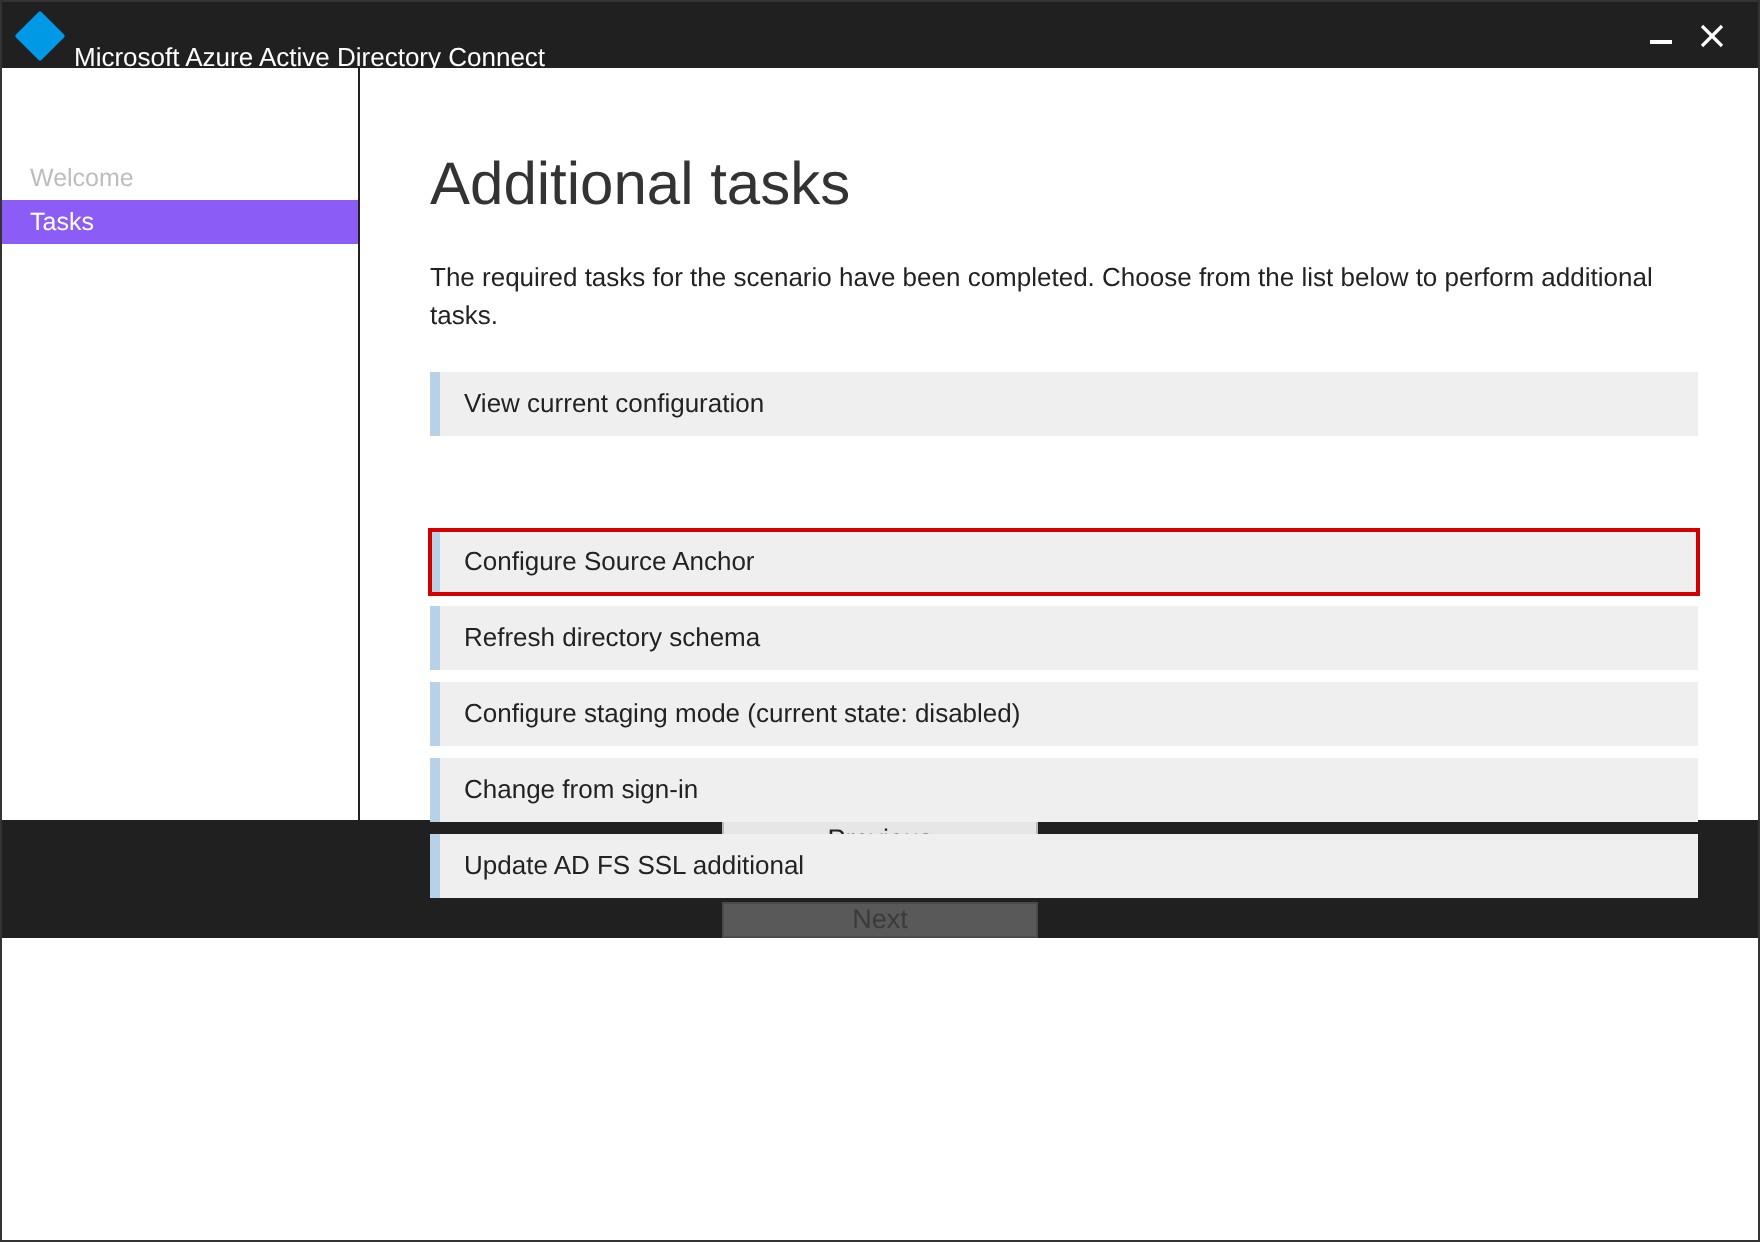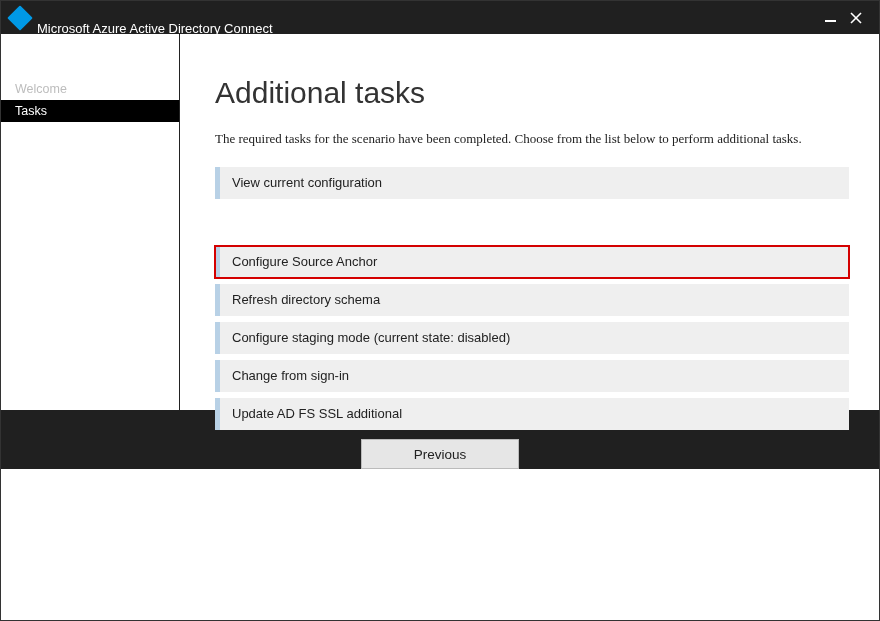--- a/index.html
+++ b/index.html
@@ -73,39 +73,38 @@
       display: flex;
       align-items: center;
       padding: 0 14px;
       font-size: 12.5px;
       cursor: pointer;
     }
     .sidebar .nav-item.nav-welcome {
       color: #bdbdbd;
     }
     .sidebar .nav-item.nav-tasks {
-      background: #000000;
+      background: #8b5cf6;
       color: #fff;
     }
     .main {
       flex: 1;
       padding: 42px 30px 20px 35px;
     }
     .main h1 {
       font-size: 30px;
       font-weight: 300;
       color: #333;
       margin-bottom: 20px;
     }
     .main .description {
       font-size: 13px;
       color: #222;
       line-height: 1.45;
       margin-bottom: 18px;
-      font-family: Liberation Serif, serif;
     }
     .task-list {
       display: flex;
       flex-direction: column;
       gap: 6px;
     }
     .task-item {
       background: #efefef;
       height: 32px;
       display: flex;
@@ -226,13 +225,16 @@
         <span class="task-label">Update AD FS SSL additional</span>
       </div>
     </div>
   </div>
 </div>
 
 <div class="footer">
   <div class="btn btn-previous">
     <span>Previous</span>
   </div>
+  <div class="btn btn-next">
+    <span>Next</span>
+  </div>
 </div>
 
 </body></html>

